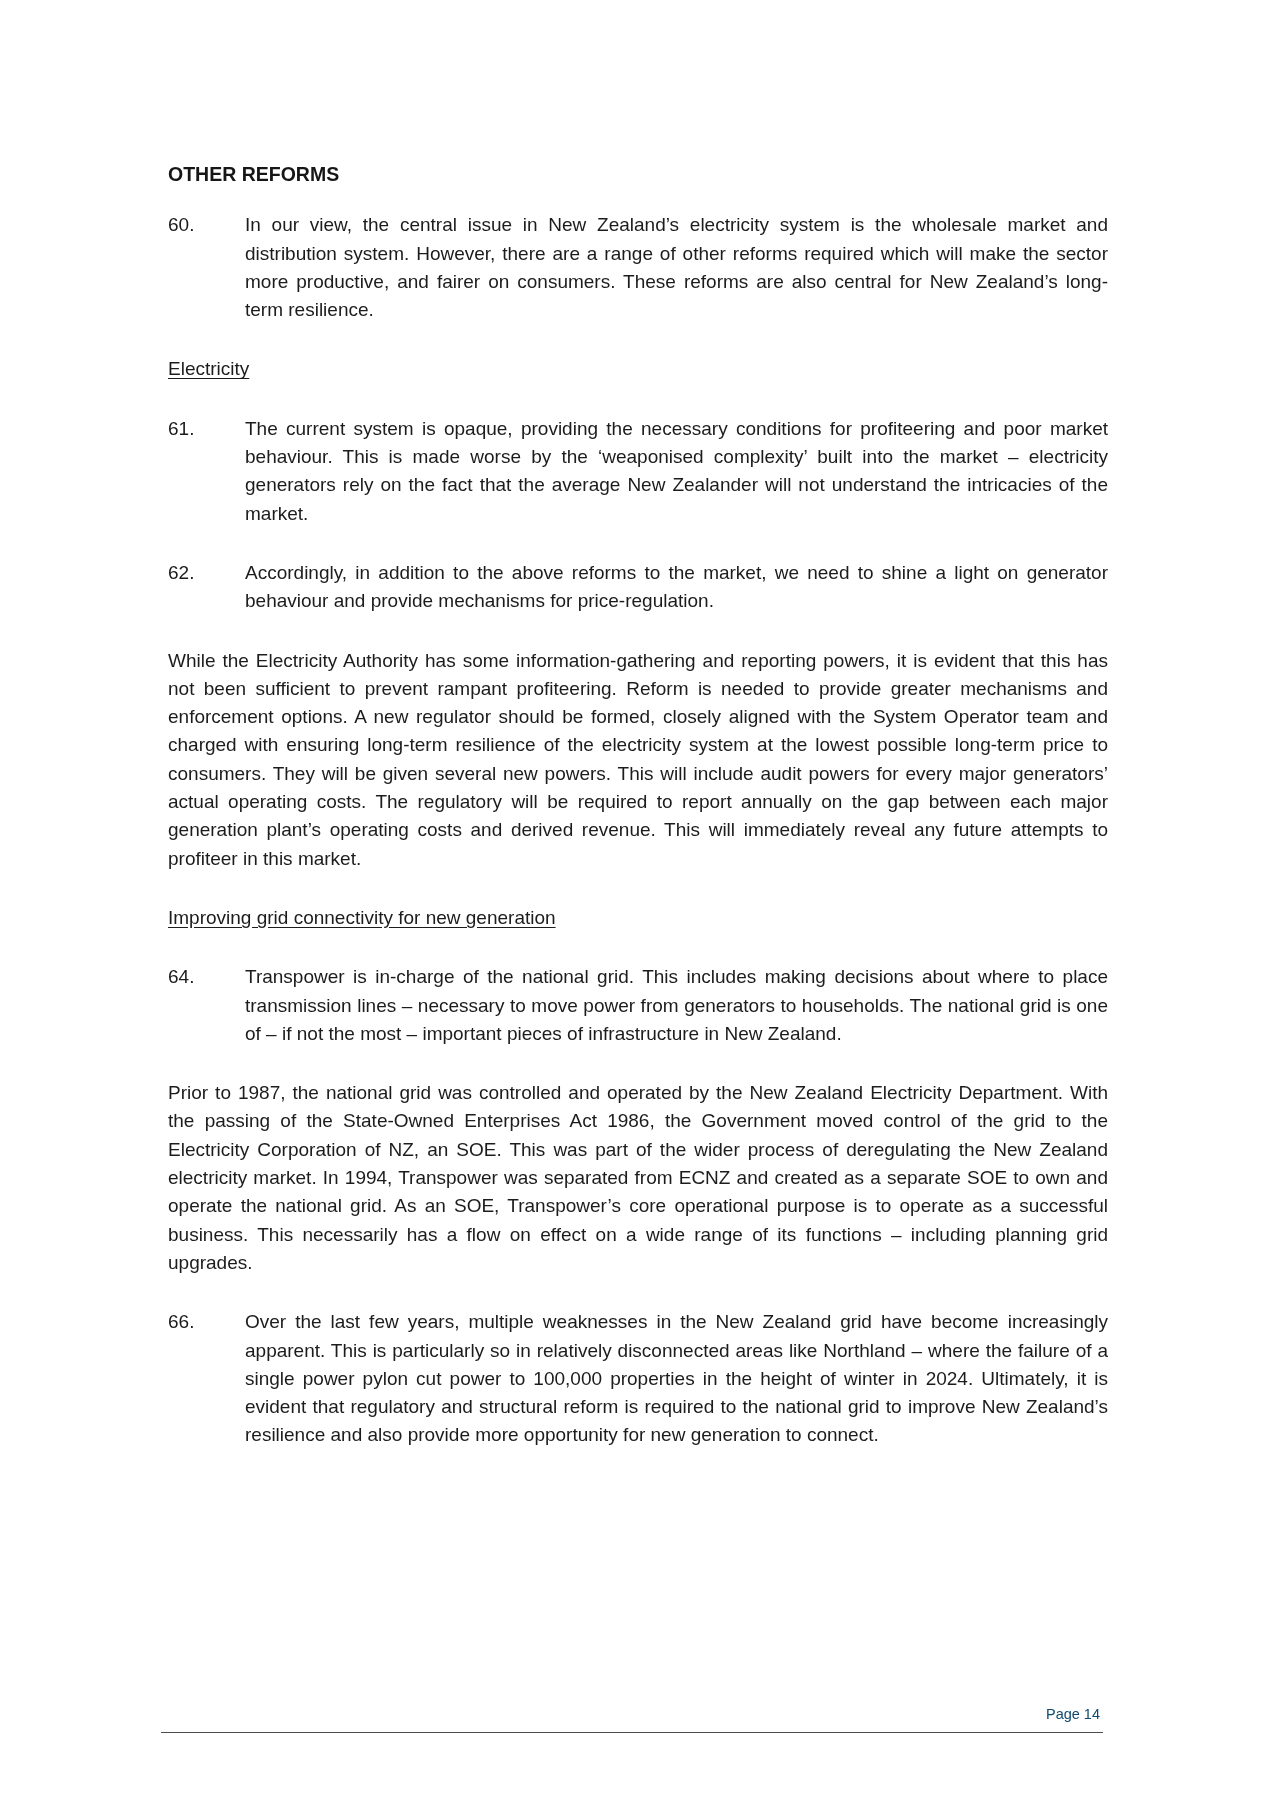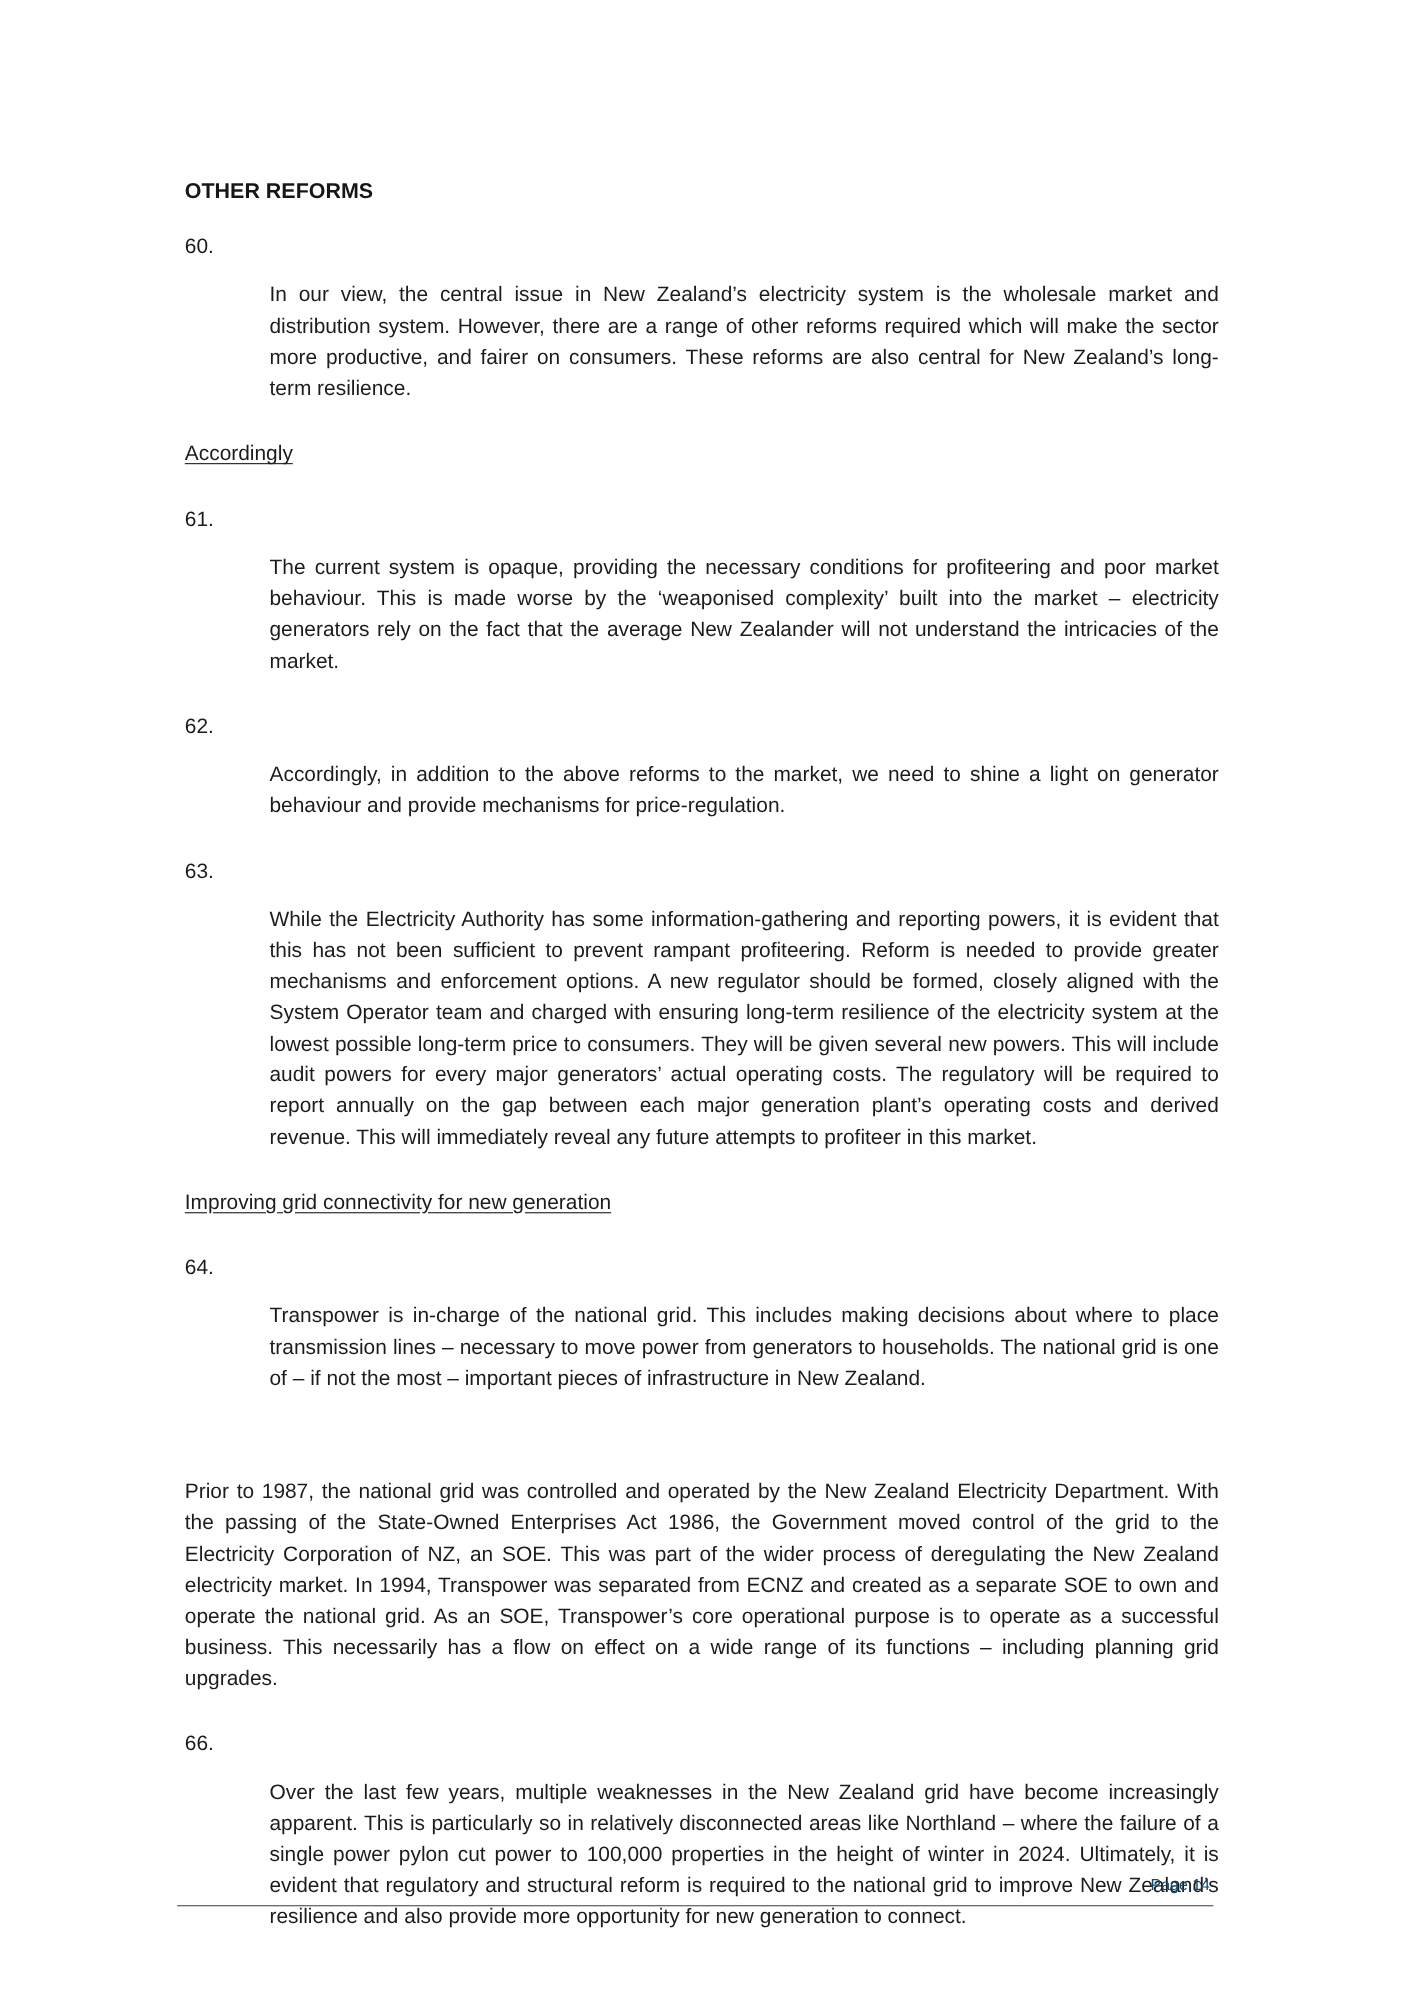--- a/index.html
+++ b/index.html
@@ -38,21 +38,20 @@
     display: flex;
     margin-bottom: 31px;
   }
   .para .num {
     flex: 0 0 77px;
   }
   .para .text {
     flex: 1;
     text-align: justify;
     text-justify: inter-word;
-    margin-top: 44px;
   }
   .page-number {
     position: absolute;
     top: 1704px;
     right: 180px;
     font-size: 14.5px;
     line-height: 20px;
     color: #0c4a6e;
   }
   .footer-rule {
@@ -71,34 +70,33 @@
 
   <div class="content">
 
     <div class="doc-heading">OTHER REFORMS</div>
 
     <div class="para">
       <span class="num">60.</span>
       <p class="text">In our view, the central issue in New Zealand’s electricity system is the wholesale market and distribution system. However, there are a range of other reforms required which will make the sector more productive, and fairer on consumers. These reforms are also central for New Zealand’s long-term resilience.</p>
     </div>
 
-    <div class="subheading">Accordingly</div>
+    <div class="subheading">Electricity</div>
 
     <div class="para">
       <span class="num">61.</span>
       <p class="text">The current system is opaque, providing the necessary conditions for profiteering and poor market behaviour. This is made worse by the ‘weaponised complexity’ built into the market – electricity generators rely on the fact that the average New Zealander will not understand the intricacies of the market.</p>
     </div>
 
     <div class="para">
       <span class="num">62.</span>
       <p class="text">Accordingly, in addition to the above reforms to the market, we need to shine a light on generator behaviour and provide mechanisms for price-regulation.</p>
     </div>
 
     <div class="para">
-      <span class="num">63.</span>
       <p class="text">While the Electricity Authority has some information-gathering and reporting powers, it is evident that this has not been sufficient to prevent rampant profiteering. Reform is needed to provide greater mechanisms and enforcement options. A new regulator should be formed, closely aligned with the System Operator team and charged with ensuring long-term resilience of the electricity system at the lowest possible long-term price to consumers. They will be given several new powers. This will include audit powers for every major generators’ actual operating costs. The regulatory will be required to report annually on the gap between each major generation plant’s operating costs and derived revenue. This will immediately reveal any future attempts to profiteer in this market.</p>
     </div>
 
     <div class="subheading">Improving grid connectivity for new generation</div>
 
     <div class="para">
       <span class="num">64.</span>
       <p class="text">Transpower is in-charge of the national grid. This includes making decisions about where to place transmission lines – necessary to move power from generators to households. The national grid is one of – if not the most – important pieces of infrastructure in New Zealand.</p>
     </div>
 

